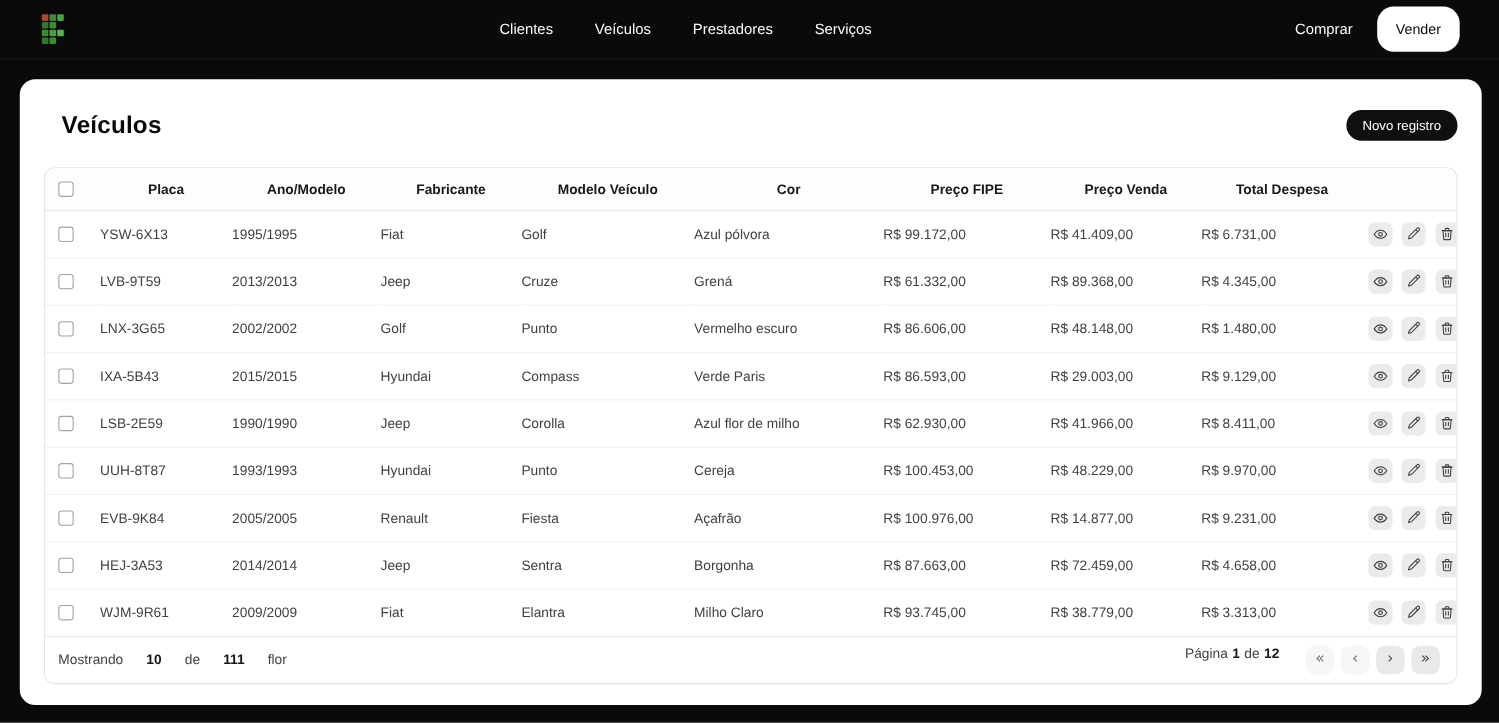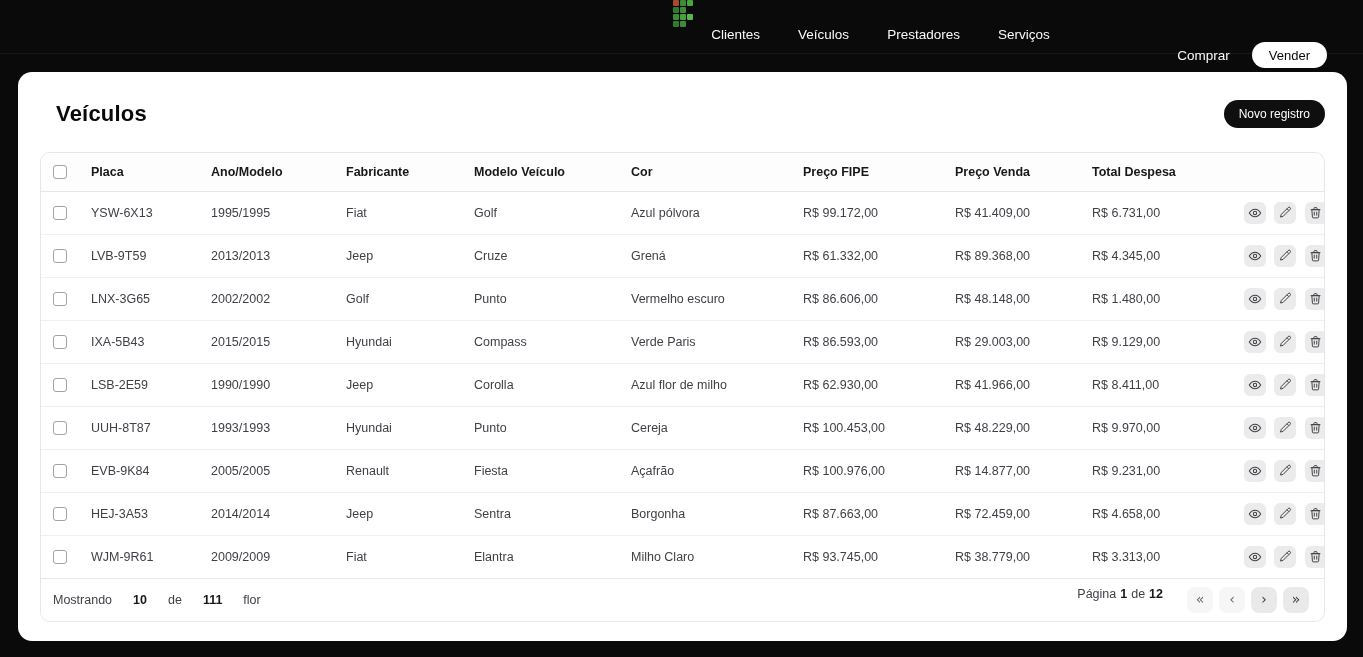--- a/index.html
+++ b/index.html
@@ -6,31 +6,31 @@
   html, body { width: 1363px; height: 657px; overflow: hidden; }
   body {
     background: #0a0a0a;
     font-family: "Liberation Sans", "DejaVu Sans", sans-serif;
     -webkit-font-smoothing: antialiased;
   }
 
   
   .navbar {
     height: 54px; background: #0a0a0a; display: flex; align-items: center;
-    padding: 0 36px 0 38px; border-bottom: 1px solid #171717; flex-direction: column;
+    padding: 0 36px 0 38px; border-bottom: 1px solid #171717;
   }
   .logo { display: grid; grid-template-columns: repeat(3, 6px); grid-auto-rows: 6px; gap: 1px; cursor: pointer; }
   .logo-cell { width: 6px; height: 6px; border-radius: 1px; }
   .nav-links { display: flex; gap: 38px; margin-left: 396px; }
   .nav-link { color: #fafafa; font-size: 13.5px; cursor: pointer; }
   .nav-right { margin-left: auto; display: flex; align-items: center; gap: 22px; }
   .comprar-link { color: #fafafa; font-size: 13.5px; cursor: pointer; }
   .vender-btn {
     background: #ffffff; color: #0a0a0a; border: none; border-radius: 15px;
-    height: 26px; padding: 0 17px; font-size: 13px; font-weight: 400; cursor: pointer;
+    height: 41px; padding: 0 17px; font-size: 13px; font-weight: 400; cursor: pointer;
     font-family: "Liberation Sans", sans-serif;
   }
 
   
   .card {
     background: #ffffff; border-radius: 14px;
     margin: 18px 16px 16px 18px; width: 1329px; height: 569px;
     padding: 28px 22px 0 22px;
   }
   .card-top { display: flex; align-items: center; margin-bottom: 24px; }
@@ -50,21 +50,21 @@
     margin-left: auto; background: #0f0f0f; color: #fff; border: none; border-radius: 15px;
     height: 28px; padding: 0 15px; font-size: 12px; cursor: pointer;
     font-family: "Liberation Sans", sans-serif;
   }
 
   
   .table-shell { border: 1px solid #e6e6e6; border-radius: 10px; overflow: hidden; background: #fff; }
   table { width: 100%; border-collapse: collapse; table-layout: fixed; }
   thead th {
     height: 38px; background: #fdfdfd; border-bottom: 1px solid #e6e6e6;
-    font-size: 12.5px; font-weight: 700; color: #18181b; text-align: left; padding: 0;
+    font-size: 12.5px; font-weight: 700; color: #18181b; text-align: center; padding: 0;
   }
   tbody td {
     height: 43px; font-size: 12.5px; color: #3f3f46; padding: 0;
     border-bottom: 1px solid #f0f0f0; white-space: nowrap; overflow: hidden;
   }
   tbody tr:last-child td { border-bottom: 1px solid #e6e6e6; }
   .cb {
     width: 14px; height: 14px; border: 1px solid #a3a3a3; border-radius: 3px;
     background: #fff; margin-left: 12px; cursor: pointer;
   }

